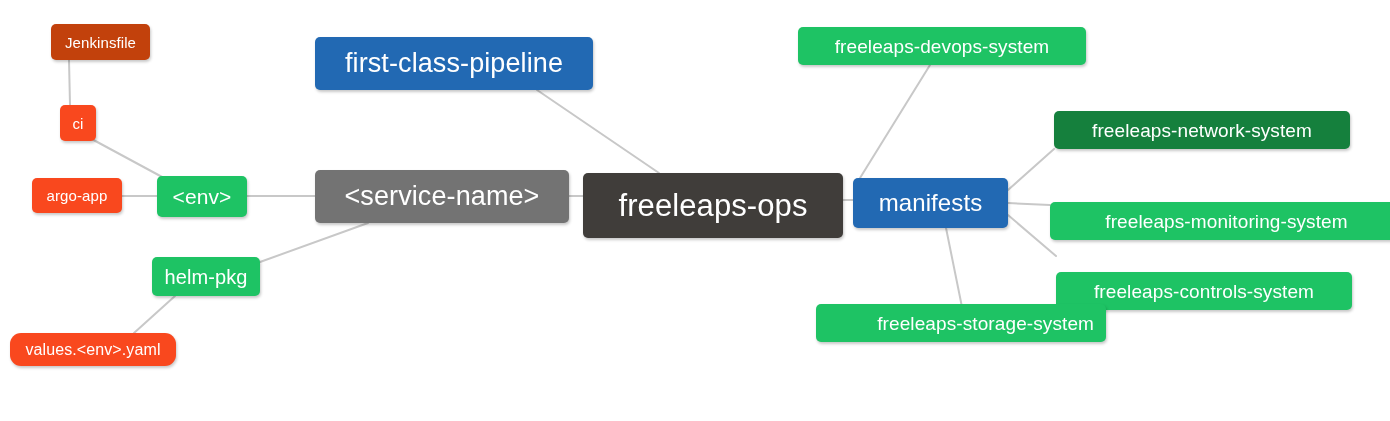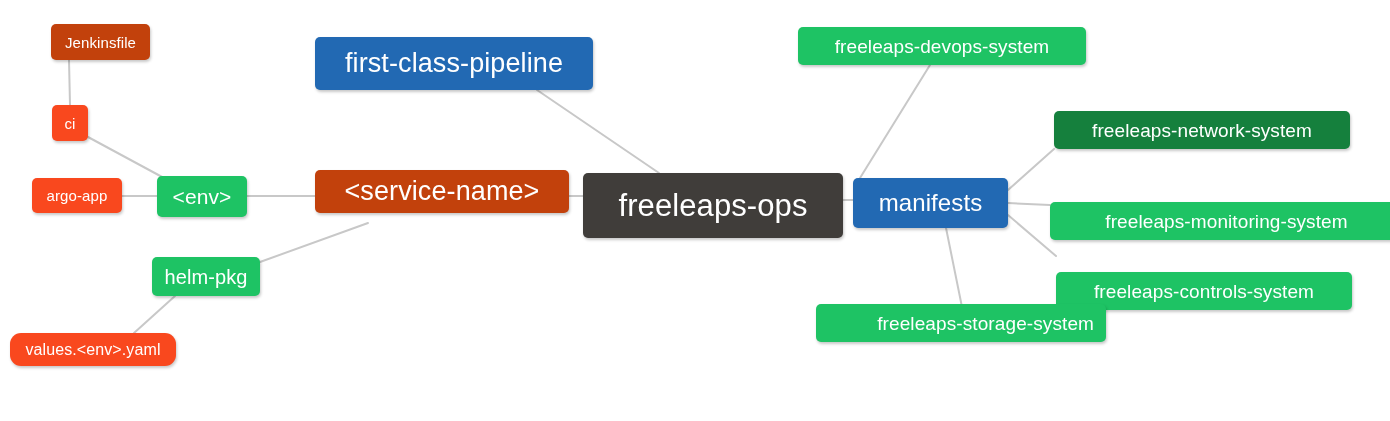--- a/index.html
+++ b/index.html
@@ -62,30 +62,30 @@
       <line x1="860" y1="178" x2="930" y2="65" stroke="#c8c8c8" stroke-width="2" stroke-linecap="round"></line>
       <line x1="1008" y1="190" x2="1054" y2="149" stroke="#c8c8c8" stroke-width="2" stroke-linecap="round"></line>
       <line x1="1008" y1="203" x2="1050" y2="205" stroke="#c8c8c8" stroke-width="2" stroke-linecap="round"></line>
       <line x1="1008" y1="215" x2="1056" y2="256" stroke="#c8c8c8" stroke-width="2" stroke-linecap="round"></line>
       <line x1="945" y1="223" x2="962" y2="307" stroke="#c8c8c8" stroke-width="2" stroke-linecap="round"></line>
     </svg>
   <div id="nodes">
       <div class="node" style="left: 19px; top: 24px; width: 99px; height: 36px; background: #c2410c; font-size: 15px; margin-left: 32px;">
         <span class="node-label">Jenkinsfile</span>
       </div>
-      <div class="node" style="left: 52px; top: 105px; width: 36px; height: 36px; background: rgb(249, 72, 30); font-size: 15px;">
+      <div class="node" style="left: 60px; top: 105px; width: 36px; height: 36px; background: rgb(249, 72, 30); font-size: 15px;">
         <span class="node-label">ci</span>
       </div>
       <div class="node" style="left: 32px; top: 178px; width: 90px; height: 35px; background: rgb(249, 72, 30); font-size: 15px;">
         <span class="node-label">argo-app</span>
       </div>
       <div class="node" style="left: 157px; top: 176px; width: 90px; height: 41px; background: rgb(30, 195, 100); font-size: 21px;">
         <span class="node-label">&lt;env&gt;</span>
       </div>
-      <div class="node" style="left: 315px; top: 170px; width: 254px; height: 43px; background: #c2410c; font-size: 27px;">
+      <div class="node" style="left: 315px; top: 170px; width: 254px; height: 53px; background: #737373; font-size: 27px;">
         <span class="node-label">&lt;service-name&gt;</span>
       </div>
       <div class="node" style="left: 315px; top: 37px; width: 278px; height: 53px; background: rgb(34, 105, 179); font-size: 27px;">
         <span class="node-label">first-class-pipeline</span>
       </div>
       <div class="node" style="left: 583px; top: 173px; width: 260px; height: 65px; background: rgb(64, 61, 58); font-size: 31px;">
         <span class="node-label">freeleaps-ops</span>
       </div>
       <div class="node" style="left: 152px; top: 257px; width: 108px; height: 39px; background: rgb(30, 195, 100); font-size: 20px;">
         <span class="node-label">helm-pkg</span>

